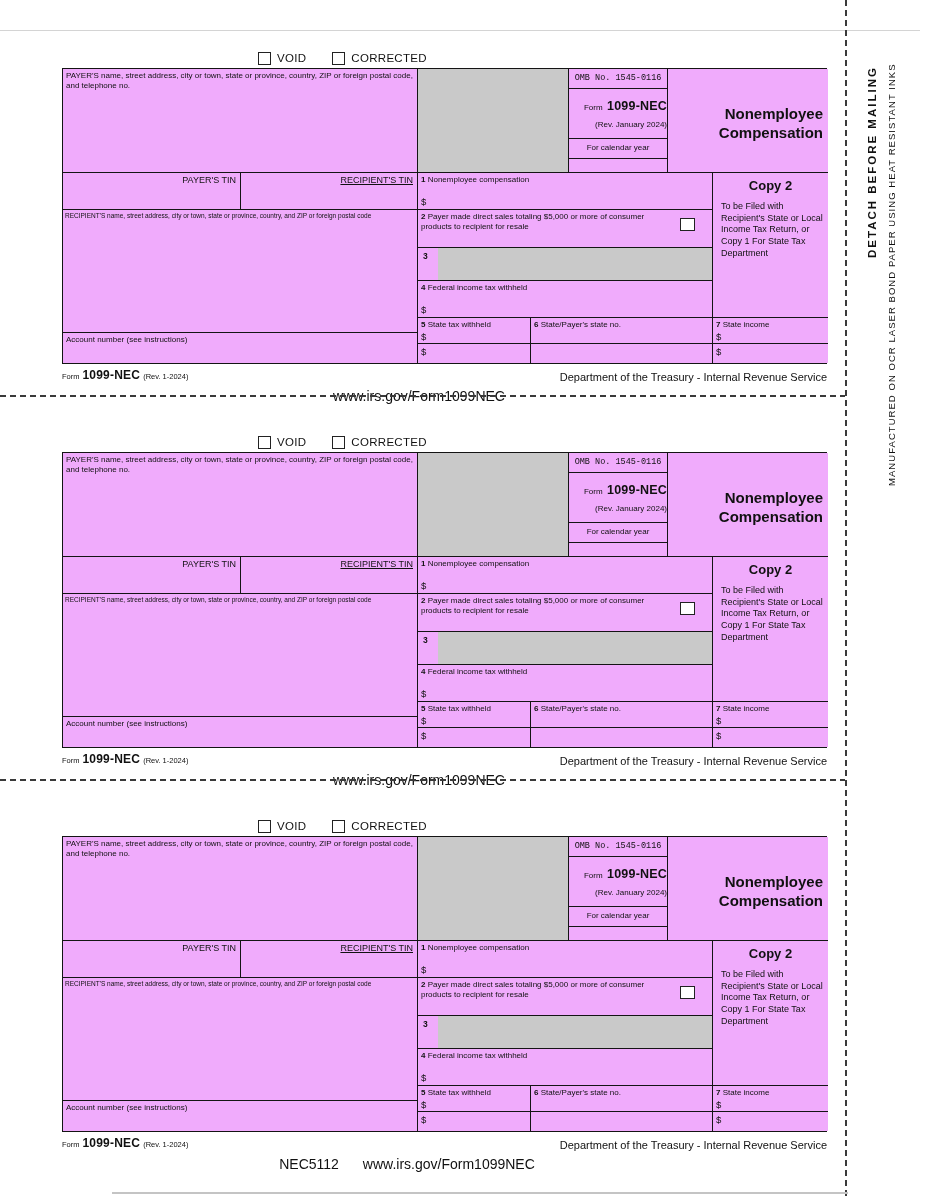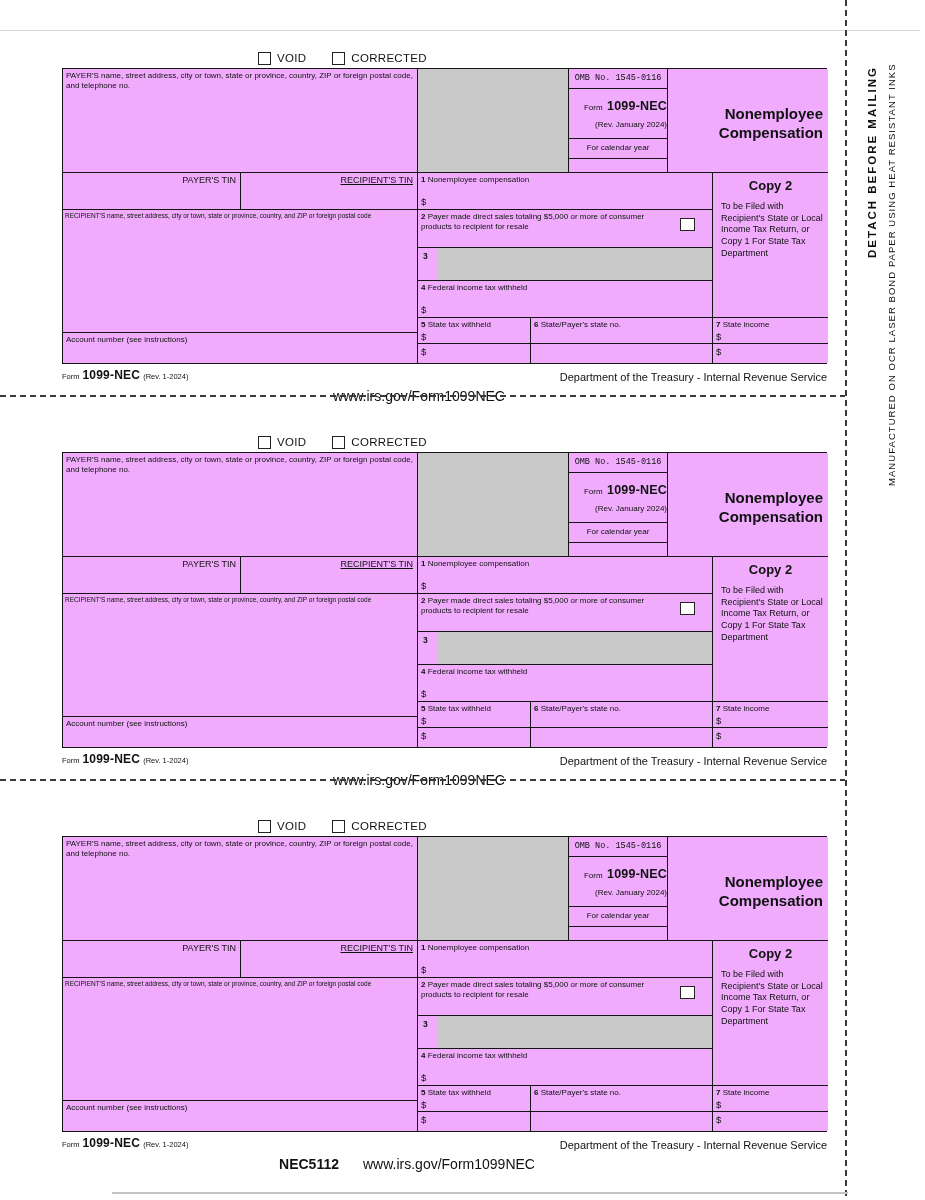--- a/index.html
+++ b/index.html
@@ -94,21 +94,21 @@
   .state-bottom { height:19px; border-top:1px solid #141414; position:relative; }
   .state-bottom .dollar { position:absolute; top:2px; left:3px; }
 
   .account-box { left:0; top:264px; width:355px; height:30px; }
 
   .form-footer { position:relative; margin-top:4px; height:17px; }
   .footer-left { position:absolute; left:0; top:0; display:flex; align-items:baseline; gap:3px; }
   .f-small { font-size:7.5px; }
   .f-num { font-size:12px; font-weight:bold; letter-spacing:0.2px; }
   .footer-center { position:absolute; left:205px; top:20px; width:280px; text-align:center; font-size:14px; }
-  .footer-code { margin-right:24px;font-weight:bold; }
+  .footer-code { margin-right:24px; }
   .footer-right { position:absolute; right:0; top:3px; font-size:11px; text-align:left; }
 </style>
 </head>
 <body>
 
 <div id="page">
   <div class="scan-top"></div>
   <div id="sheet">
       <div class="copy-section" style="top: 50px;">
     <div class="checkbox-row">

